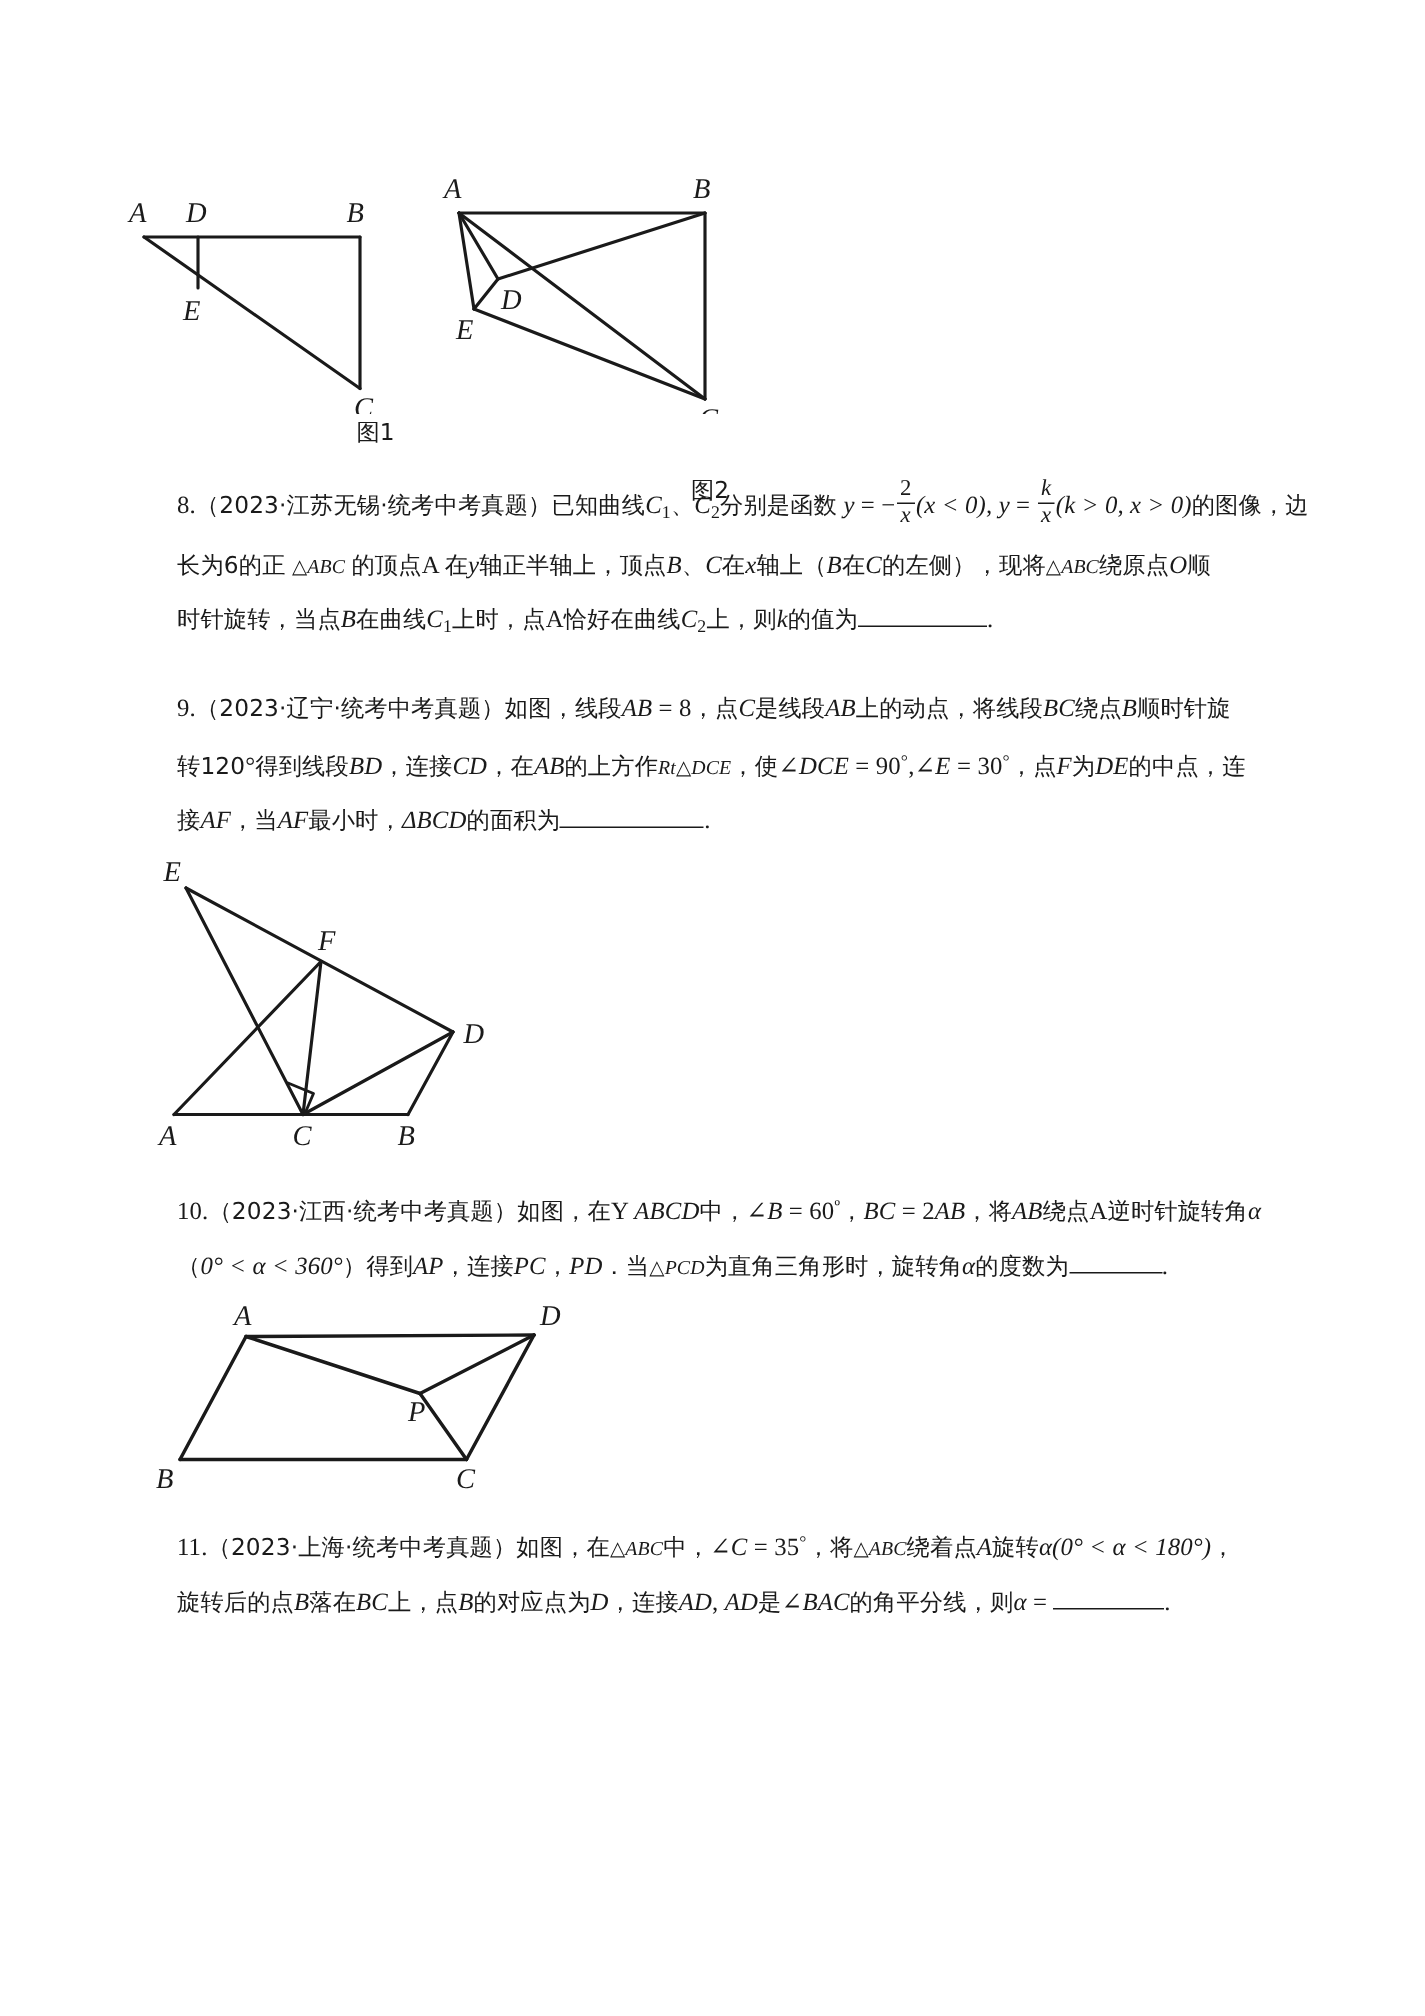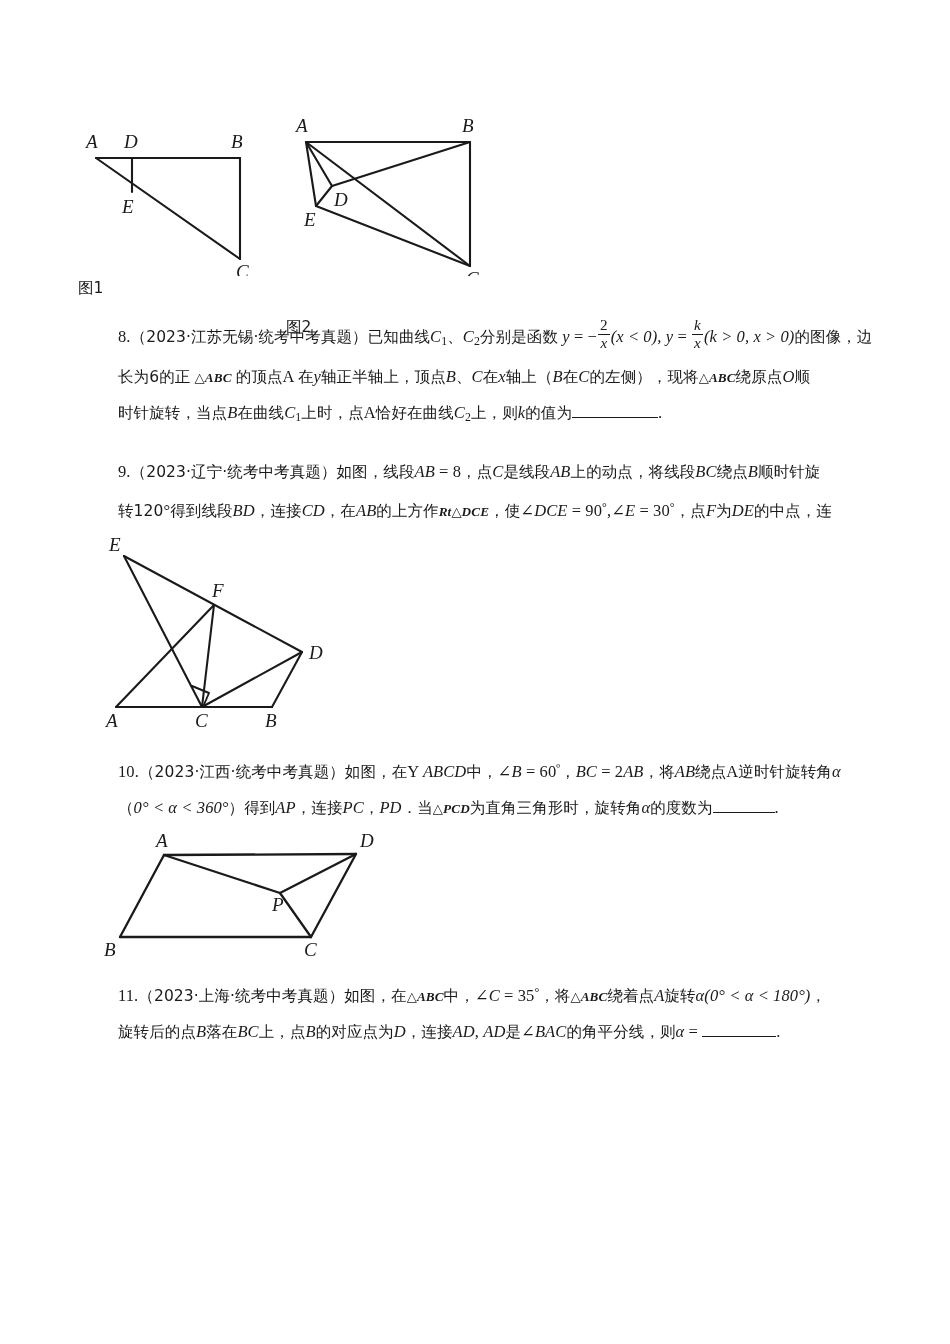--- a/index.html
+++ b/index.html
@@ -33,21 +33,21 @@
   .figure-row {
     position: relative;
     height: 205px;
   }
   .fig {
     position: absolute;
     top: 0;
   }
   .fig svg { display: block; }
   .fig-caption {
-    text-align: left;
+    text-align: right;
     font-size: 16.5px;
     font-family: "Liberation Serif", "DejaVu Serif", serif;
     margin-top: 2px;
   }
 
   
   .q {
     margin-top: 18px;
     font-size: 16.5px;
     line-height: 35px;
@@ -84,21 +84,21 @@
   }
   .frac .num { display: block; padding: 0 2px; }
   .frac .den { display: block; padding: 0 2px; border-top: 1.1px solid #1a1a1a; }
 
   .cjk { font-family: "DejaVu Sans", "Liberation Sans", sans-serif; font-size: 15.5px; }
 
   .figure-block { position: relative; }
   .figure-block svg { display: block; }
 
   .deg { font-size: 0.72em; vertical-align: 0.42em; font-style: normal; }
-  .smalltri { font-size: 0.8em; font-weight: bold; }
+  .smalltri { font-size: 0.8em; }
 </style>
 </head>
 <body>
 
 <div class="page">
   <div class="content">
 
     <div class="figure-row">
 
       <div class="fig" style="left:0px; width:220px;">
@@ -150,20 +150,21 @@
       <p><span class="cjk">长为6的正</span> <span class="mi smalltri">△ABC</span> <span class="cjk">的顶点</span><span class="mu">A</span> <span class="cjk">在</span><span class="mi">y</span><span class="cjk">轴正半轴上，顶点</span><span class="mi">B</span><span class="cjk">、</span><span class="mi">C</span><span class="cjk">在</span><span class="mi">x</span><span class="cjk">轴上（</span><span class="mi">B</span><span class="cjk">在</span><span class="mi">C</span><span class="cjk">的左侧），现将</span><span class="mi smalltri">△ABC</span><span class="cjk">绕原点</span><span class="mi">O</span><span class="cjk">顺</span></p>
 
       <p><span class="cjk">时针旋转，当点</span><span class="mi">B</span><span class="cjk">在曲线</span><span class="mi">C</span><span class="sub mi">1</span><span class="cjk">上时，点</span><span class="mu">A</span><span class="cjk">恰好在曲线</span><span class="mi">C</span><span class="sub mi">2</span><span class="cjk">上，则</span><span class="mi">k</span><span class="cjk">的值为</span><span class="blank w1"></span><span class="mu">.</span></p>
     </div>
 
     <div class="q">
       <p><span class="mu">9.</span><span class="cjk">（2023·辽宁·统考中考真题）</span><span class="cjk">如图，线段</span><span class="mi">AB</span><span class="mu"> = 8</span><span class="cjk">，点</span><span class="mi">C</span><span class="cjk">是线段</span><span class="mi">AB</span><span class="cjk">上的动点，将线段</span><span class="mi">BC</span><span class="cjk">绕点</span><span class="mi">B</span><span class="cjk">顺时针旋</span></p>
 
       <p><span class="cjk">转120</span><span class="mu">°</span><span class="cjk">得到线段</span><span class="mi">BD</span><span class="cjk">，连接</span><span class="mi">CD</span><span class="cjk">，在</span><span class="mi">AB</span><span class="cjk">的上方作</span><span class="mi smalltri">Rt△DCE</span><span class="cjk">，使</span><span class="mi">∠DCE</span><span class="mu"> = 90</span><span class="deg">°</span><span class="mu">,</span><span class="mi">∠E</span><span class="mu"> = 30</span><span class="deg">°</span><span class="cjk">，点</span><span class="mi">F</span><span class="cjk">为</span><span class="mi">DE</span><span class="cjk">的中点，连</span></p>
 
+      <p><span class="cjk">接</span><span class="mi">AF</span><span class="cjk">，当</span><span class="mi">AF</span><span class="cjk">最小时，</span><span class="mi">ΔBCD</span><span class="cjk">的面积为</span><span class="blank w2"></span><span class="mu">.</span></p>
     </div>
 
     <div class="figure-block" style="margin-top:6px; margin-left:14px;">
       <svg width="300" height="200" viewBox="0 0 300 200">
         <g stroke="#1a1a1a" stroke-width="2.1" fill="none" stroke-linecap="round" stroke-linejoin="round">
 
           <line x1="24" y1="172" x2="180" y2="172"></line>
 
           <line x1="32" y1="21" x2="210" y2="117"></line>
 

